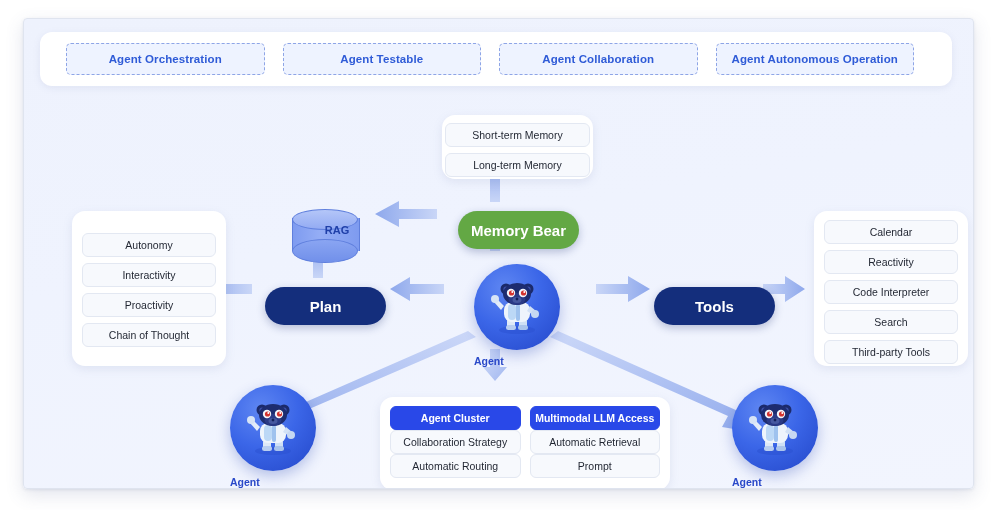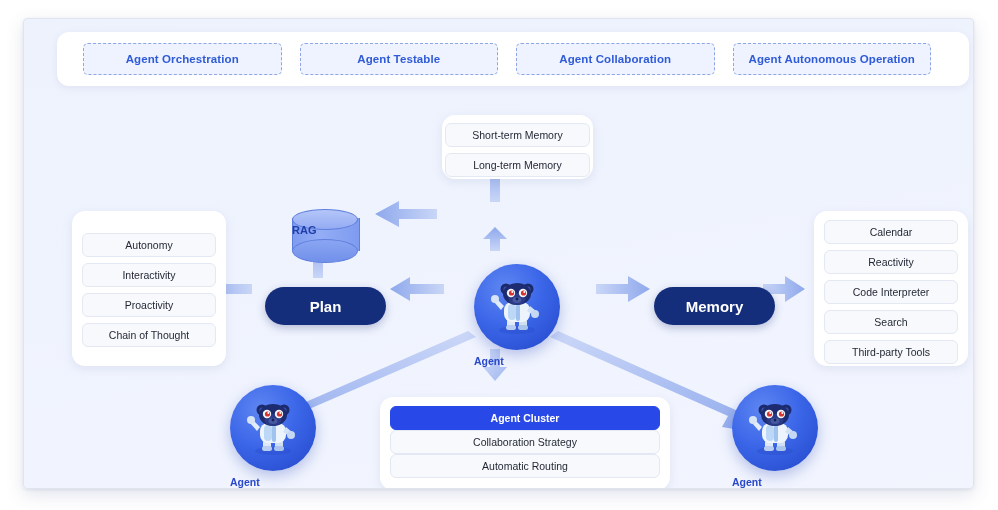--- a/index.html
+++ b/index.html
@@ -16,21 +16,21 @@
     position:absolute;left:23px;top:18px;width:949px;height:469px;
     background:linear-gradient(170deg,#eef2fd 0%,#eff3fe 45%,#f2f5fe 100%);
     border:1px solid #dfe4ef;
     border-radius:4px;
     box-shadow:0 6px 18px rgba(80,95,140,.16), 0 1px 3px rgba(80,95,140,.12);
     overflow:hidden;
   }
 
   
   .topbar{
-    position:absolute;left:33px;top:13px;width:912px;height:54px;
+    position:absolute;left:16px;top:13px;width:912px;height:54px;
     background:#ffffff;border-radius:12px;
     box-shadow:0 2px 7px rgba(120,135,175,.13);
     display:flex;align-items:center;justify-content:space-between;
     padding:0 26px;box-sizing:border-box;
   }
   .chip{
     flex:1 1 0;height:30px;margin:0 9px;
     border:1px dashed #8ea5e6;
     border-radius:5px;
     background:#eef3ff;
@@ -98,22 +98,22 @@
     position:absolute;left:0;top:30px;width:64px;height:22px;
     border:1px solid #5f7fdd;border-radius:50%;
     background:linear-gradient(180deg,#8aa5f2,#7190ea);
   }
   #rag .top{
     position:absolute;left:0;top:0;width:64px;height:19px;
     border:1px solid #5f7fdd;border-radius:50%;
     background:linear-gradient(180deg,#b4c6f8,#93abf3);
   }
   #rag .label{
-    position:absolute;left:0;top:15px;width:66px;
-    font-size:11px;font-weight:bold;color:#1f3fa8;z-index:3;
+    position:absolute;left:0;top:15px;width:66px;text-align:center;
+    font-size:11px;font-weight:bold;color:#1f3fa8;z-index:3;padding-left:12px;
   }
 
   
   .agent{position:absolute;width:86px;}
   .agent .orb{
     position:relative;width:86px;height:86px;border-radius:50%;
     background:radial-gradient(circle at 35% 28%,#5e86f2 0%,#3b66e8 45%,#2346c8 100%);
     box-shadow:0 5px 14px rgba(40,70,180,.30);
     overflow:hidden;
   }
@@ -229,24 +229,30 @@
       <div class="item">Search</div>
       <div class="item">Third-party Tools</div>
     </div>
 
     <div class="card" id="bottom-card">
       <div class="col">
         <div class="item accent">Agent Cluster</div>
         <div class="item">Collaboration Strategy</div>
         <div class="item">Automatic Routing</div>
       </div>
+      <div class="col">
+        <div class="item accent">Multimodal LLM Access</div>
+        <div class="item">Automatic Retrieval</div>
+        <div class="item">Prompt</div>
+      </div>
     </div>
 
     <div class="pill" id="plan-pill">Plan</div>
-    <div class="pill" id="tools-pill">Memory</div>
+    <div class="pill" id="tools-pill">Tools</div>
+    <div class="pill" id="memory-bear-pill">Memory Bear</div>
 
     <div id="rag">
       <div class="body"></div>
       <div class="bottom"></div>
       <div class="top"></div>
       <div class="label">RAG</div>
     </div>
 
     <div class="agent" id="agent-center">
       <div class="orb">

